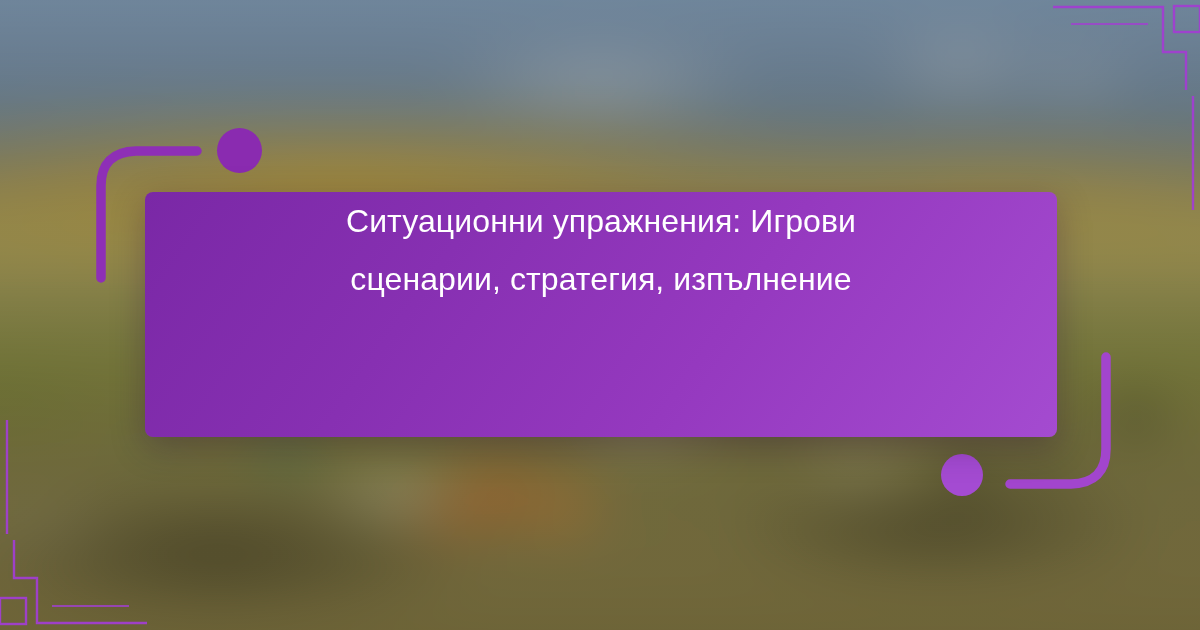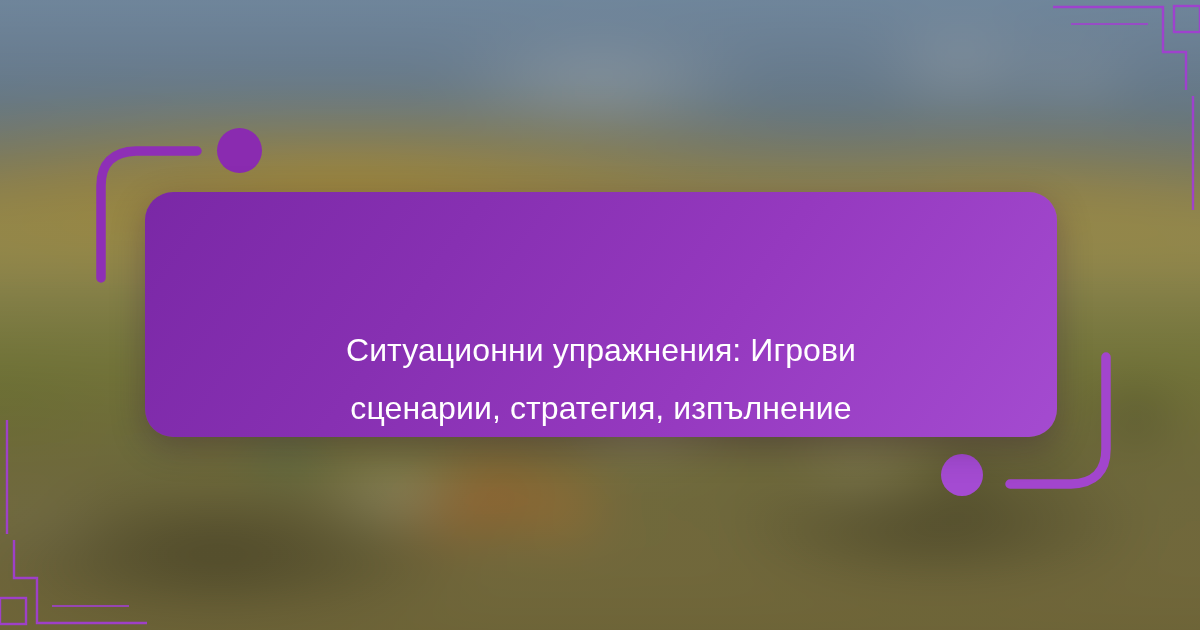--- a/index.html
+++ b/index.html
@@ -111,25 +111,25 @@
     background: #a44bd2;
   }
 
   
   .title-card {
     position: absolute;
     left: 145px;
     top: 192px;
     width: 912px;
     height: 245px;
-    border-radius: 28px;
+    border-radius: 8px;
     background: linear-gradient(125deg, #7a28a6 0%, #8730b2 32%, #9539bf 62%, #a44bd0 100%);
     box-shadow: 0 10px 34px rgba(40, 10, 60, .30);
     display: flex;
-    align-items: flex-end;
+    align-items: flex-start;
     justify-content: center;
     padding: 0 46px;
     box-sizing: border-box;
   }
 
   .title-text {
     margin: 0;
     color: #ffffff;
     font-size: 32px;
     font-weight: 400;

